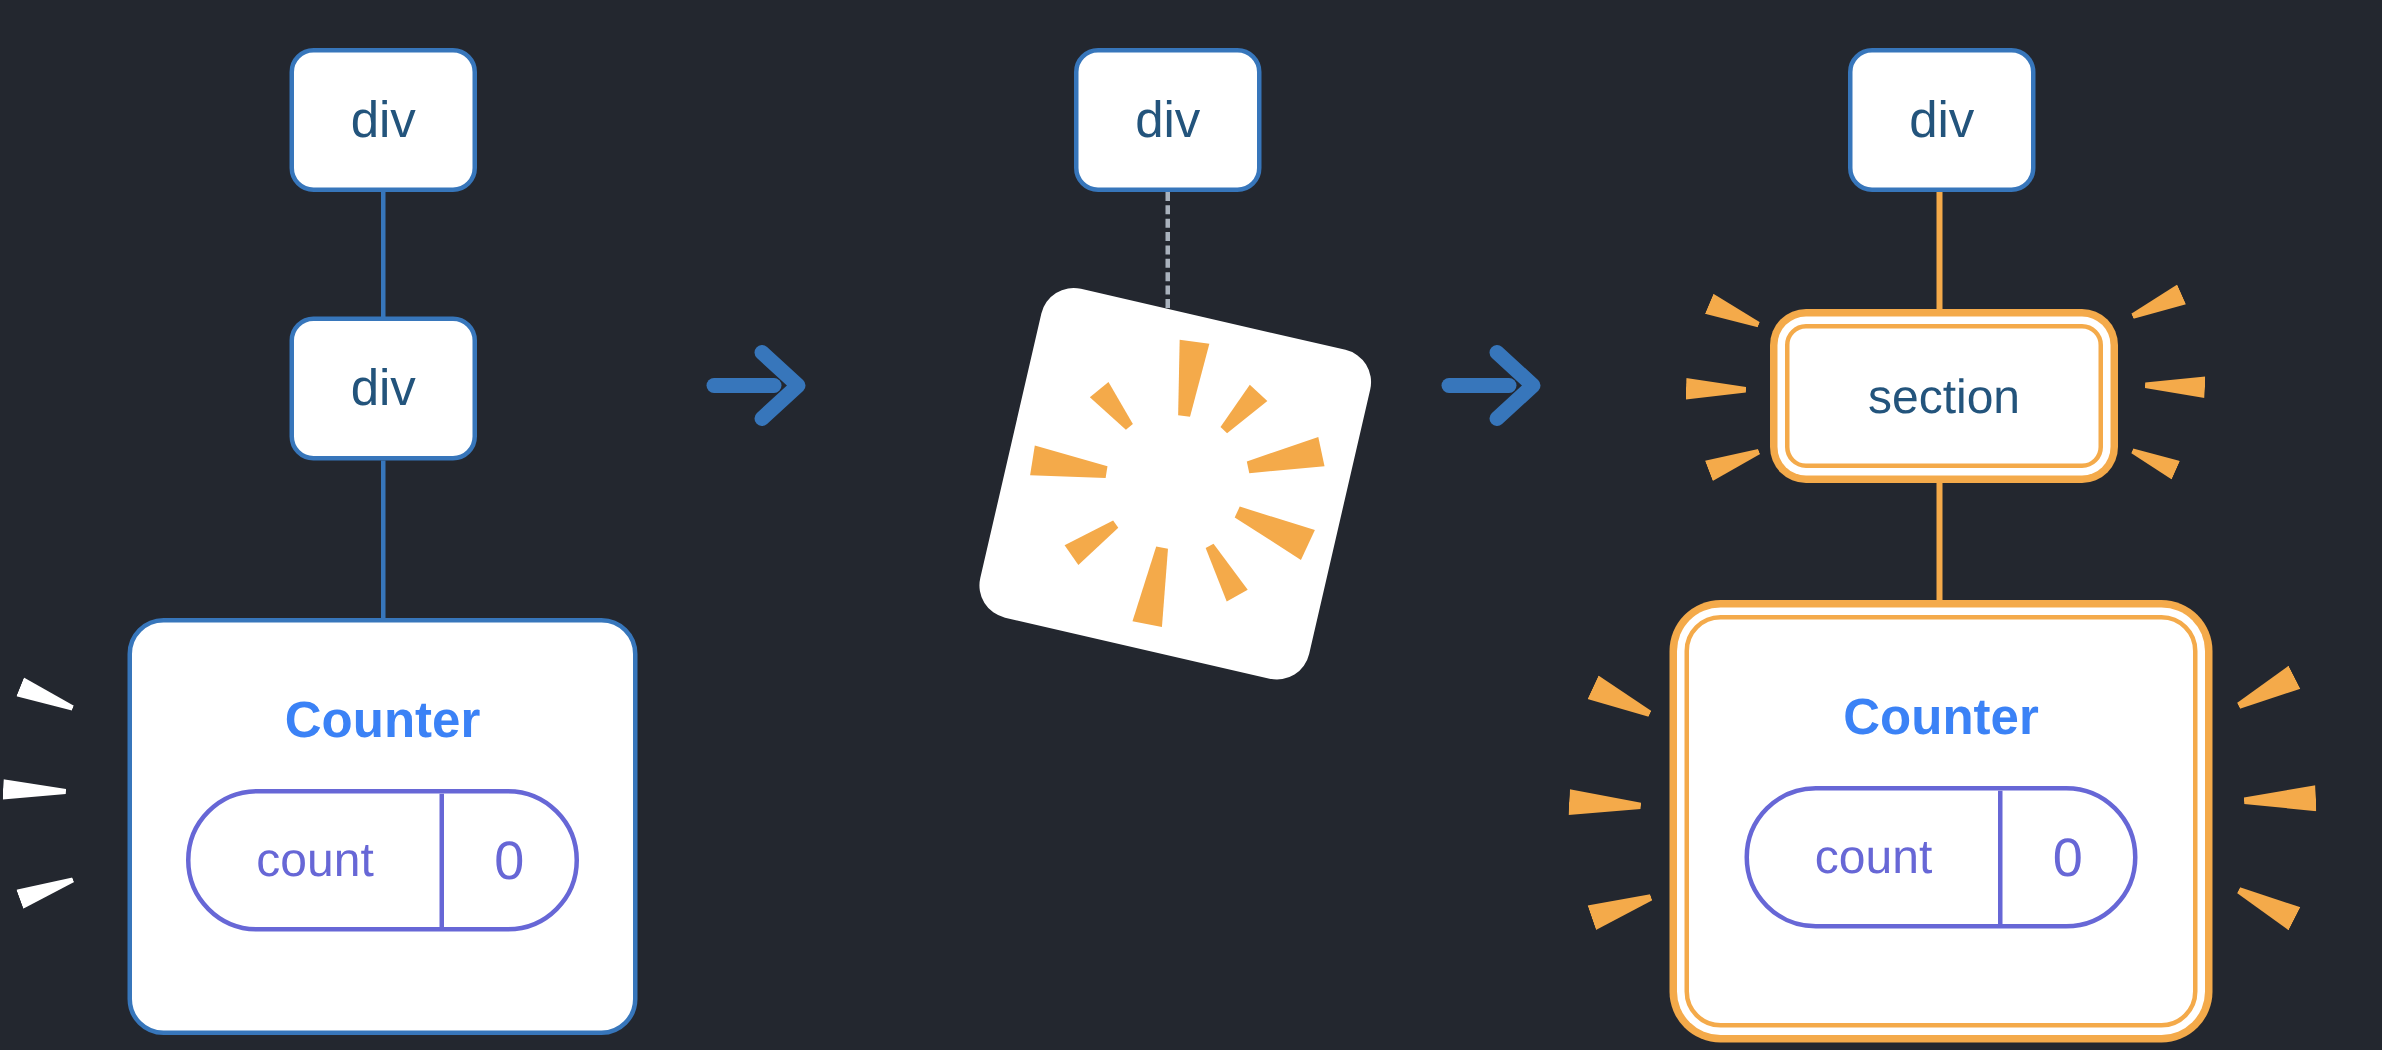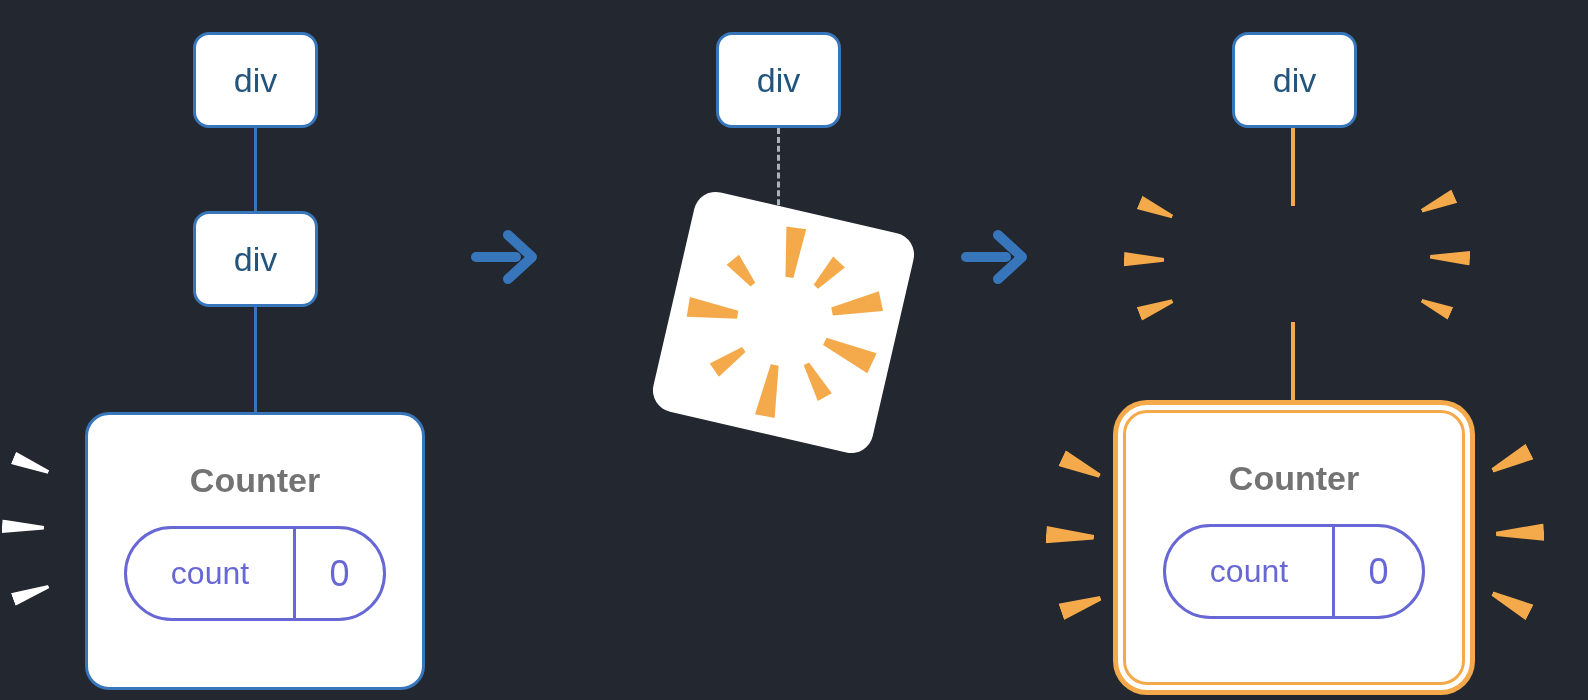--- a/index.html
+++ b/index.html
@@ -25,21 +25,21 @@
   .counter {
     position:absolute; background:#fff; border-radius:24px;
     display:flex; flex-direction:column; align-items:center;
     box-sizing:border-box;
   }
   .counter.blue { border:3px solid #3776bb; }
   .counter.glow {
     border:3px solid #f4aa4a;
     box-shadow: 0 0 0 5px #ffffff, 0 0 0 10px #f4aa4a;
   }
-  .counter-title { font-size:34px; font-weight:600; color:#737373; margin-top:46px; }
+  .counter-title { font-size:34px; font-weight:600; color:#3b82f6; margin-top:46px; }
 
   
   .pill {
     display:flex; width:262px; height:95px; margin-top:26px;
     border:3px solid #6767d6; border-radius:60px; overflow:hidden;
     box-sizing:border-box; background:#fff;
   }
   .pill-key {
     flex:0 0 166px; display:flex; align-items:center; justify-content:center;
     font-size:32px; color:#6767d6; border-right:3px solid #6767d6;
@@ -147,20 +147,23 @@
   <svg class="arrow" style="left:960px; top:226px;" width="78" height="62" viewBox="0 0 78 62">
     <path d="M6 31 H46" stroke="#3776bb" stroke-width="10" stroke-linecap="round" fill="none"></path>
     <path d="M38 9 L62 31 L38 53" stroke="#3776bb" stroke-width="10" stroke-linecap="round" stroke-linejoin="round" fill="none"></path>
   </svg>
 
   <div class="node" style="left:1232px; top:32px;">
     <span>div</span>
   </div>
   <div class="vline orange" style="left:1291px; top:128px; height:78px;"></div>
 
+  <div class="section-node">
+    <span>section</span>
+  </div>
 
   <div class="spark orange" style="left:1138px; top:202px; width:36px; height:15px; transform:rotate(203deg);"></div>
   <div class="spark orange" style="left:1124px; top:252px; width:40px; height:15px; transform:rotate(181deg);"></div>
   <div class="spark orange" style="left:1138px; top:300px; width:36px; height:15px; transform:rotate(159deg);"></div>
   <div class="spark orange" style="left:1420px; top:196px; width:36px; height:15px; transform:rotate(-24deg);"></div>
   <div class="spark orange" style="left:1430px; top:250px; width:40px; height:15px; transform:rotate(2deg);"></div>
   <div class="spark orange" style="left:1420px; top:300px; width:32px; height:14px; transform:rotate(24deg);"></div>
 
   <div class="vline orange" style="left:1291px; top:322px; height:78px;"></div>
 

